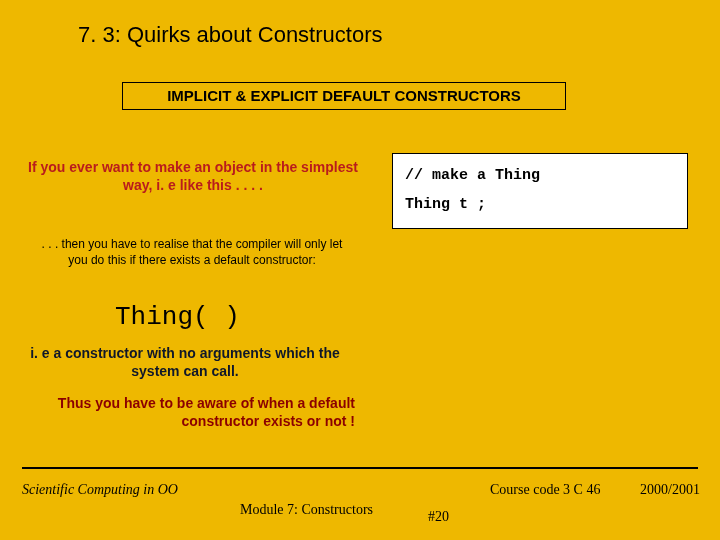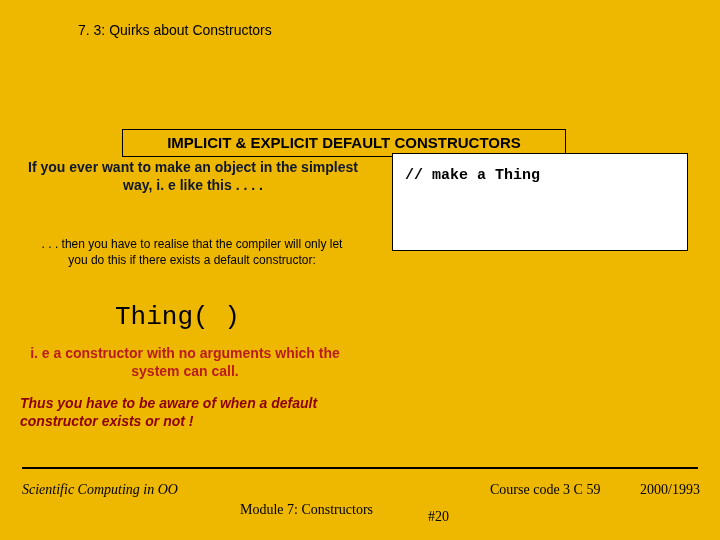--- a/index.html
+++ b/index.html
@@ -8,57 +8,56 @@
     height: 540px;
     background: #eeb800;
     font-family: "Comic Sans MS", "Comic Sans", cursive, sans-serif;
     position: relative;
     overflow: hidden;
   }
   .title {
     position: absolute;
     top: 22px;
     left: 78px;
-    font-size: 14px;
+    font-size: 22px;
     color: #000;
     font-family: "Comic Sans MS", cursive, sans-serif;
   }
   .subtitle-box {
     position: absolute;
     top: 82px;
     left: 122px;
     width: 444px;
     border: 1px solid #000;
     background: #eeb800;
     padding: 4px 12px;
     text-align: center;
-    margin-top: 47px;
   }
   .subtitle-box span {
     font-weight: bold;
     font-size: 15px;
     color: #000;
   }
   .para1 {
     position: absolute;
     top: 158px;
     left: 28px;
     width: 330px;
     font-size: 14px;
     font-weight: bold;
-    color: #0f172a;
+    color: #b91c1c;
     line-height: 1.3;
     text-align: center;
   }
   .codebox {
     position: absolute;
     top: 153px;
     left: 392px;
     width: 296px;
-    height: 98px;
+    height: 76px;
     background: #fff;
     border: 1px solid #000;
     padding: 8px 12px;
     font-family: "Courier New", monospace;
     font-size: 15px;
     font-weight: bold;
     color: #000;
     line-height: 1.9;
   }
   .para2 {
@@ -81,35 +80,34 @@
     font-weight: normal;
     color: #000;
   }
   .para3 {
     position: absolute;
     top: 344px;
     left: 20px;
     width: 330px;
     font-size: 14px;
     font-weight: bold;
-    color: #b91c1c;
+    color: #0f172a;
     line-height: 1.3;
     text-align: center;
   }
   .para4 {
     position: absolute;
     top: 394px;
     left: 20px;
     width: 335px;
     font-size: 14px;
     font-weight: bold;
     color: #8b0000;
     line-height: 1.3;
-    text-align: left;
-    font-style: italic;
+    text-align: right;
   }
   .hr {
     position: absolute;
     top: 467px;
     left: 22px;
     width: 676px;
     height: 2px;
     background: #000;
   }
   .footer {
@@ -133,31 +131,32 @@
 <div class="title">7. 3: Quirks about Constructors</div>
 
 <div class="subtitle-box">
   <span>IMPLICIT &amp; EXPLICIT DEFAULT CONSTRUCTORS</span>
 </div>
 
 <div class="para1">If you ever want to make an object in the simplest way, i. e like this . . . .</div>
 
 <div class="codebox">
   <div>// make a Thing</div>
+  <div>Thing t   ;</div>
 </div>
 
 <div class="para2">. . . then you have to realise that the compiler will only let you do this if there exists a default constructor:</div>
 
 <div class="ctor">Thing( )</div>
 
 <div class="para3">i. e a constructor with no arguments which the system can call.</div>
 
 <div class="para4">Thus you have to be aware of when a default constructor exists or not !</div>
 
 <div class="hr"></div>
 
 <div class="footer">
   <span class="f-left">Scientific Computing in OO</span>
   <span class="f-mid1">Module 7: Constructors</span>
   <span class="f-mid2">#20</span>
-  <span class="f-mid3">Course code 3 C 59</span>
-  <span class="f-right">2000/1993</span>
+  <span class="f-mid3">Course code 3 C 46</span>
+  <span class="f-right">2000/2001</span>
 </div>
 
 </body></html>

